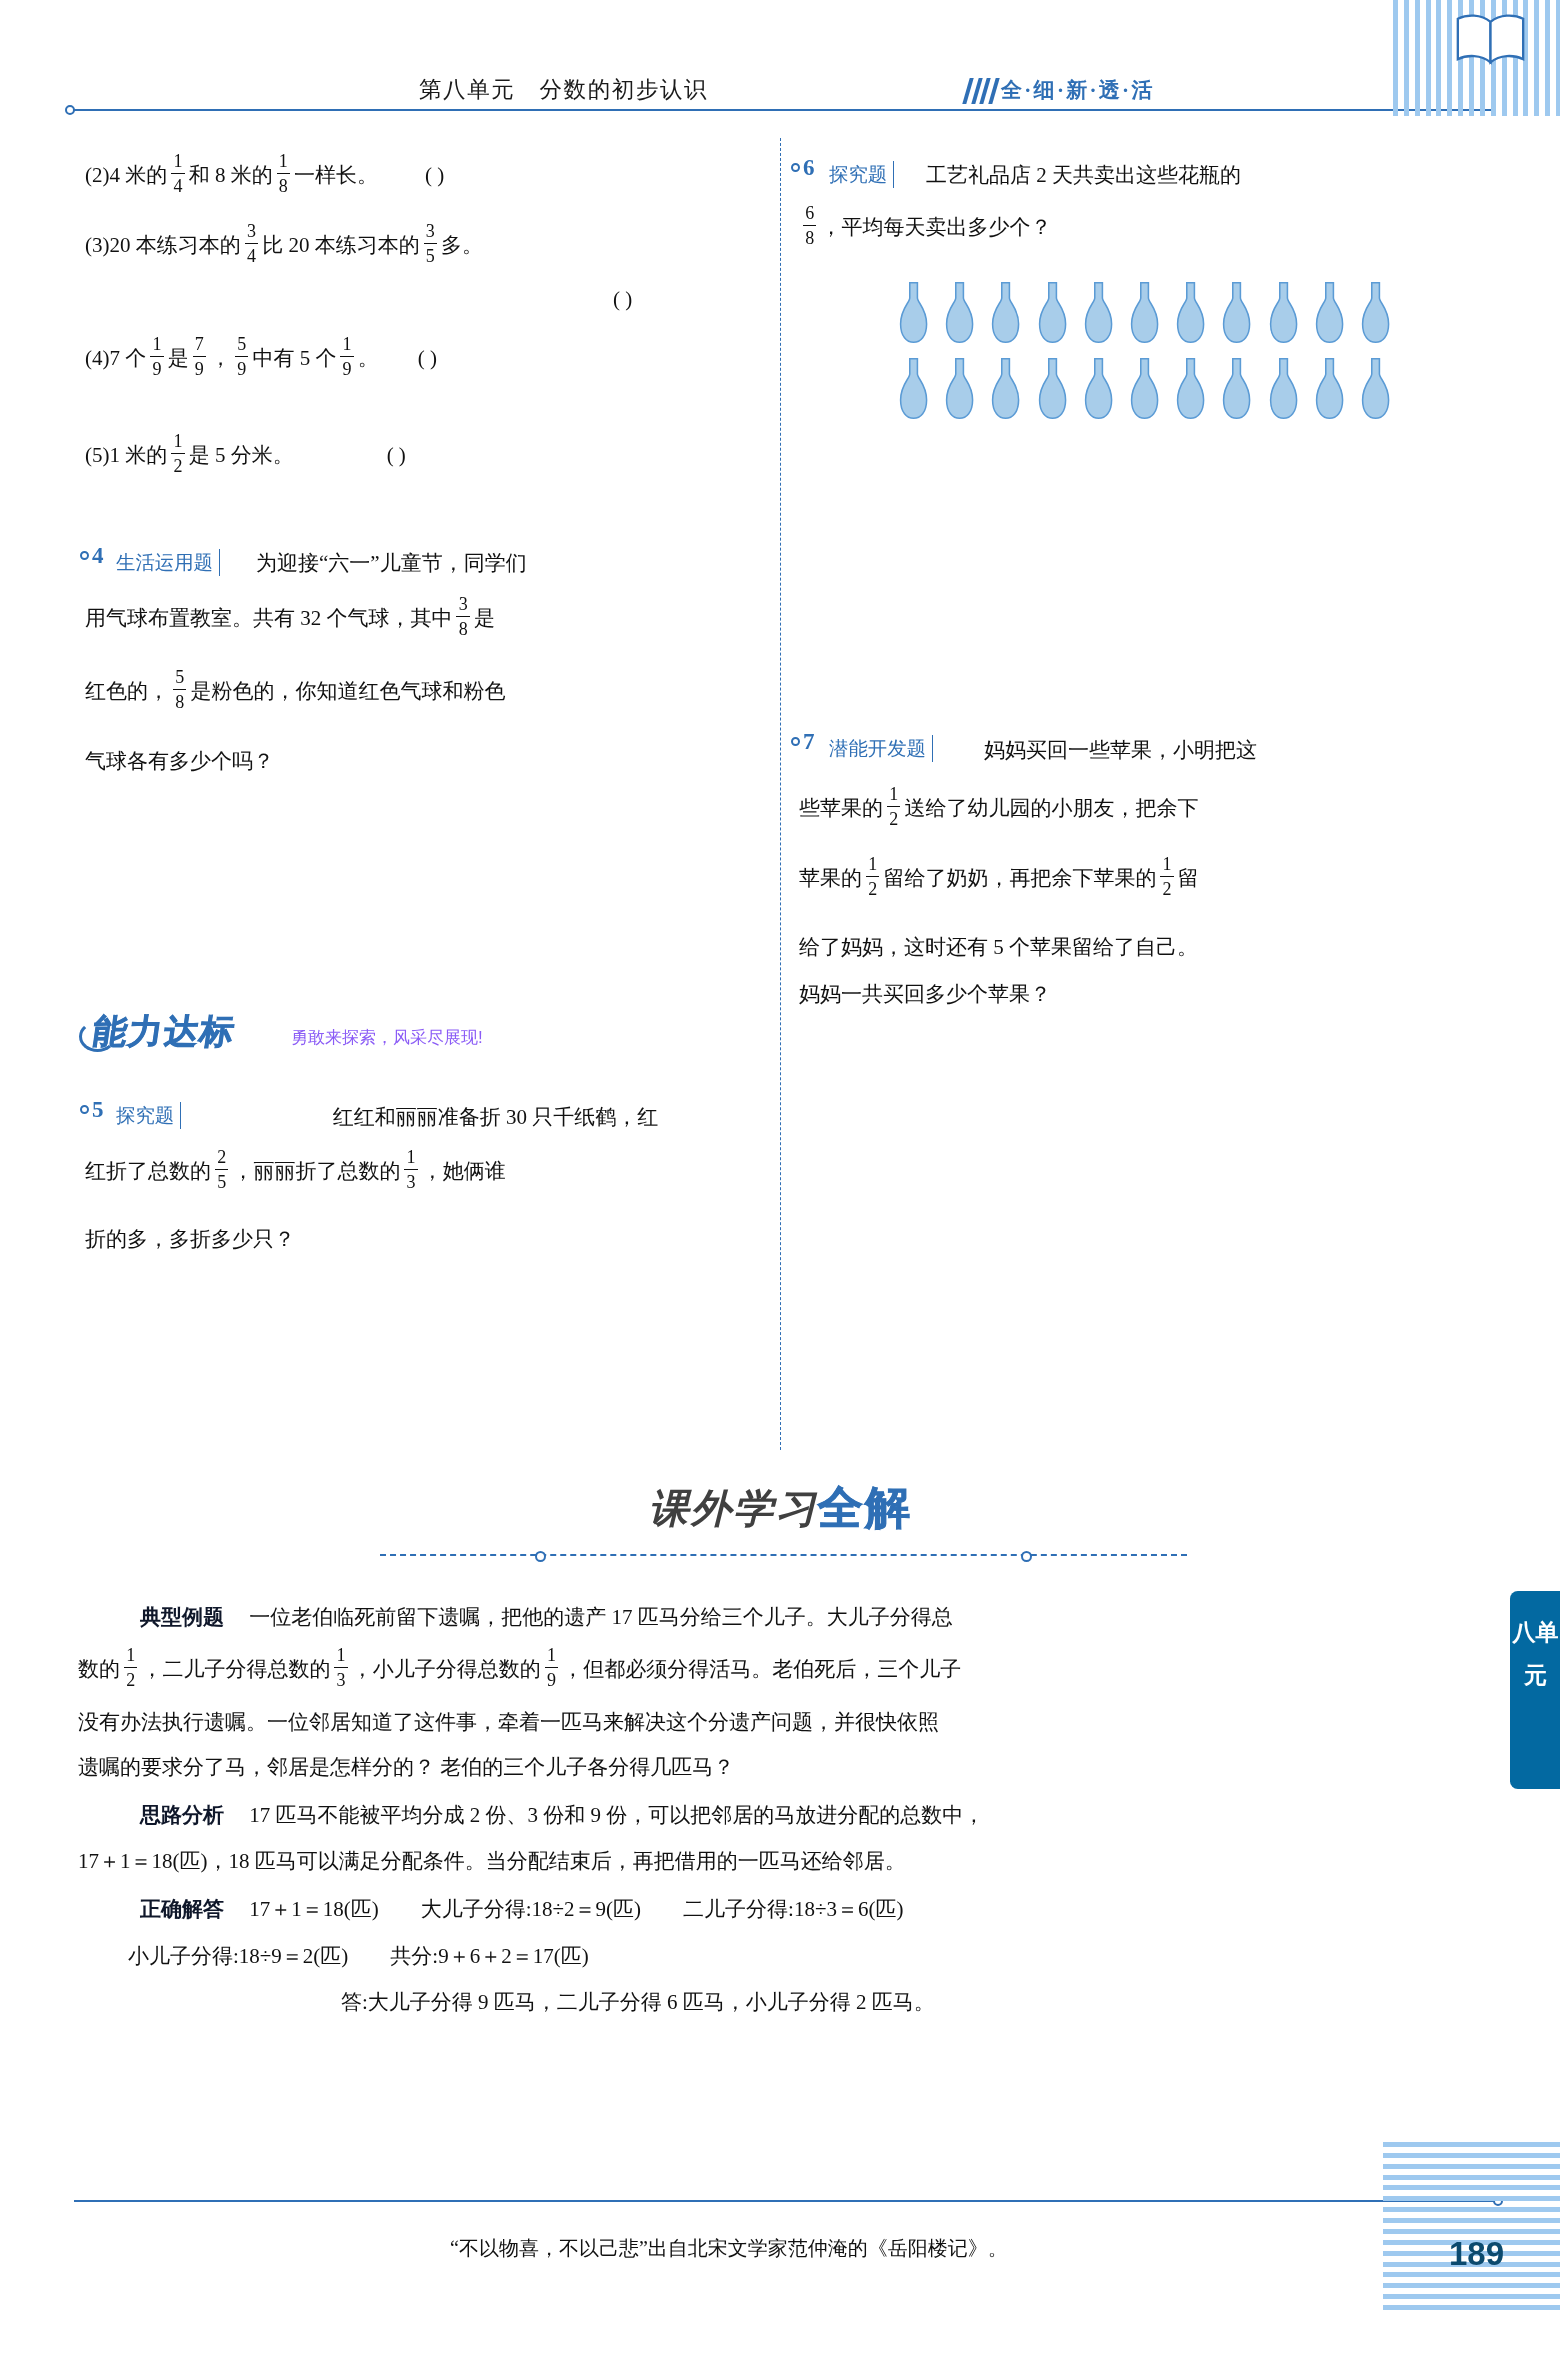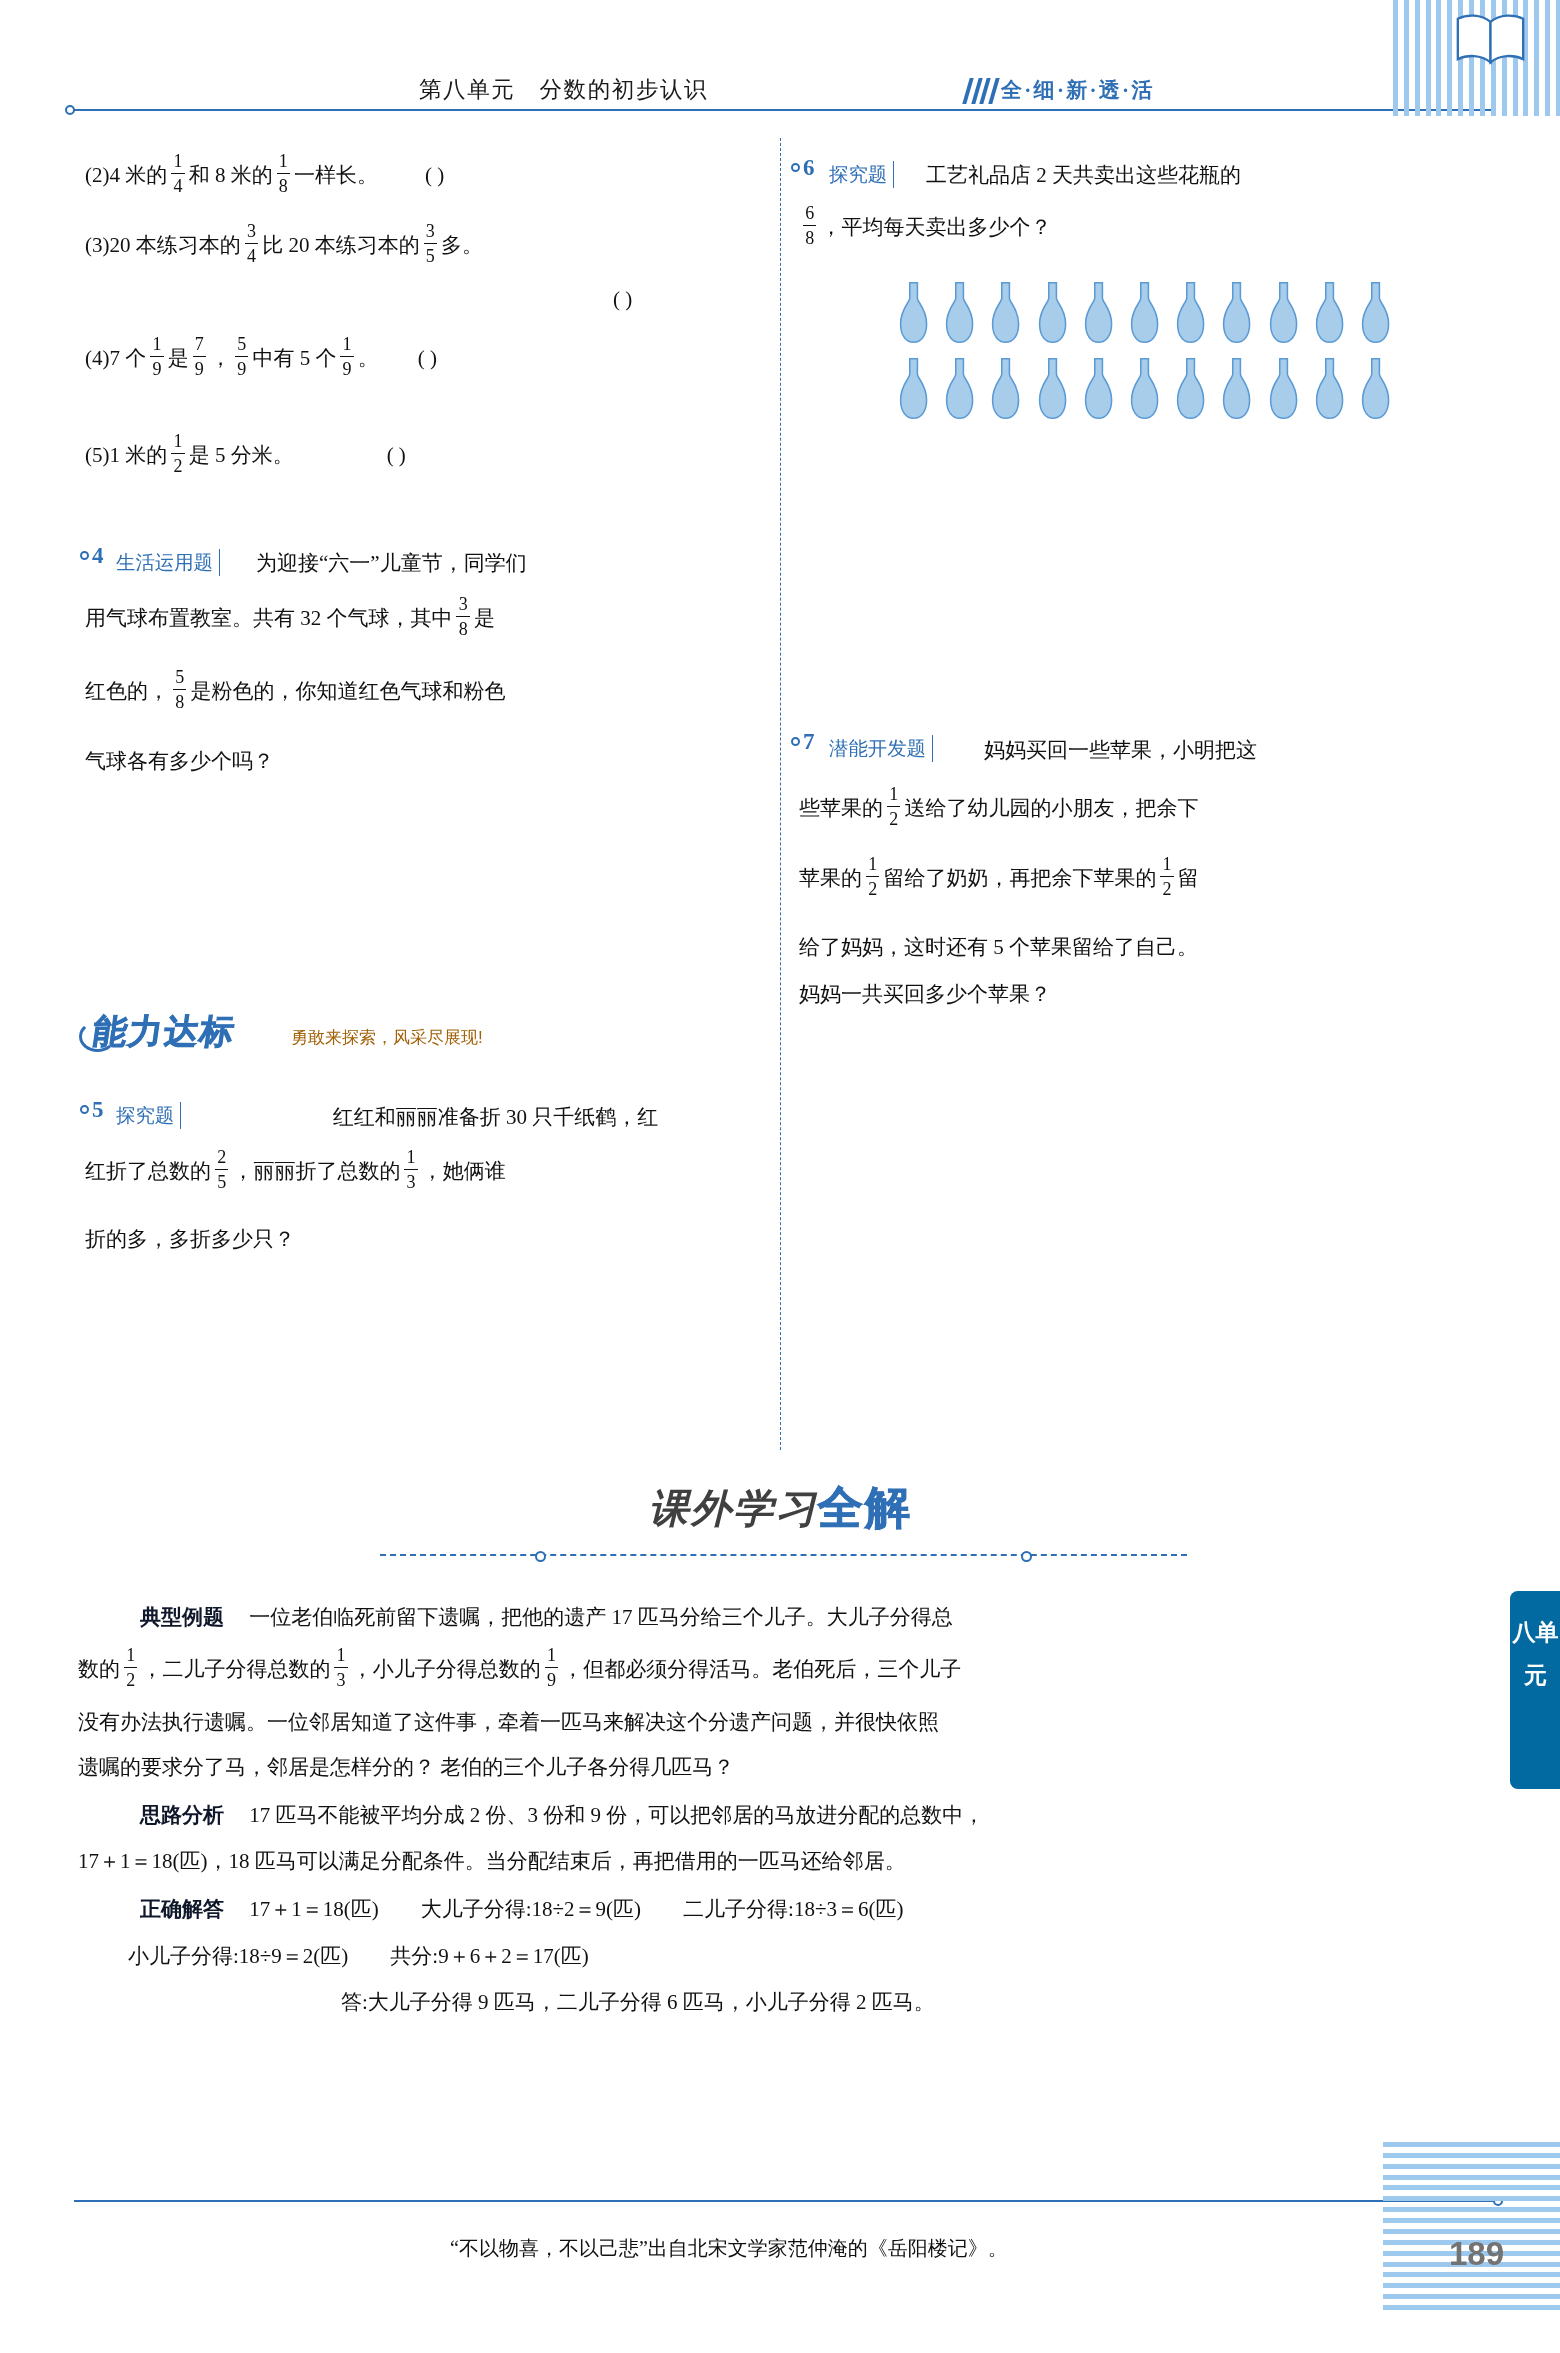--- a/index.html
+++ b/index.html
@@ -85,21 +85,21 @@
   .ability{
     position:absolute;left:93px;top:1009px;width:435px;height:54px;
   }
   .ability .title{
     position:absolute;left:0;top:0;font-size:34px;font-weight:bold;color:#2f6fb5;
     font-family:"Liberation Sans", sans-serif;letter-spacing:1.6px;
     -webkit-text-stroke:0.8px #2f6fb5;
     transform:skewX(-8deg);
   }
   .ability .sub{
-    position:absolute;left:198px;top:17px;font-size:17px;color:#a16207;
+    position:absolute;left:198px;top:17px;font-size:17px;color:#8b5cf6;
     font-family:Liberation Sans, sans-serif;
   }
   .ability .swoosh{
     position:absolute;left:-14px;top:12.4px;width:31px;height:25px;
     border:3.1px solid #2f6fb5;border-radius:50%;border-right-color:transparent;border-top-color:transparent;
   }
 
   
   .vases{position:absolute;left:896px;top:279px;width:497px;}
   .vase-row{display:flex;gap:11px;margin-bottom:9.3px;}
@@ -147,21 +147,21 @@
     position:absolute;left:74px;top:2200px;width:1420px;height:2.3px;background:#2f6fb5;
   }
   .foot-rule:after{
     content:"";position:absolute;right:-9.3px;top:-3.9px;width:10px;height:10px;border-radius:50%;
     border:2.3px solid #2f6fb5;background:#fff;box-sizing:border-box;
   }
   .foot-note{
     position:absolute;left:0;top:2235px;width:1458px;text-align:center;font-size:20px;color:#111;
   }
   .page-no{
-    position:absolute;right:57px;top:2235px;font-size:33px;color:#737373;font-weight:bold;
+    position:absolute;right:57px;top:2235px;font-size:33px;color:#0c4a6e;font-weight:bold;
     font-family:"Liberation Sans", sans-serif;
   }
   .foot-deco{
     position:absolute;right:0;top:2142px;width:178px;height:194px;overflow:hidden;
   }
   .foot-deco .stripes i{position:absolute;height:5.4px;width:178px;background:#9ec9ef;left:0;}
 </style>
 </head>
 <body>
 

